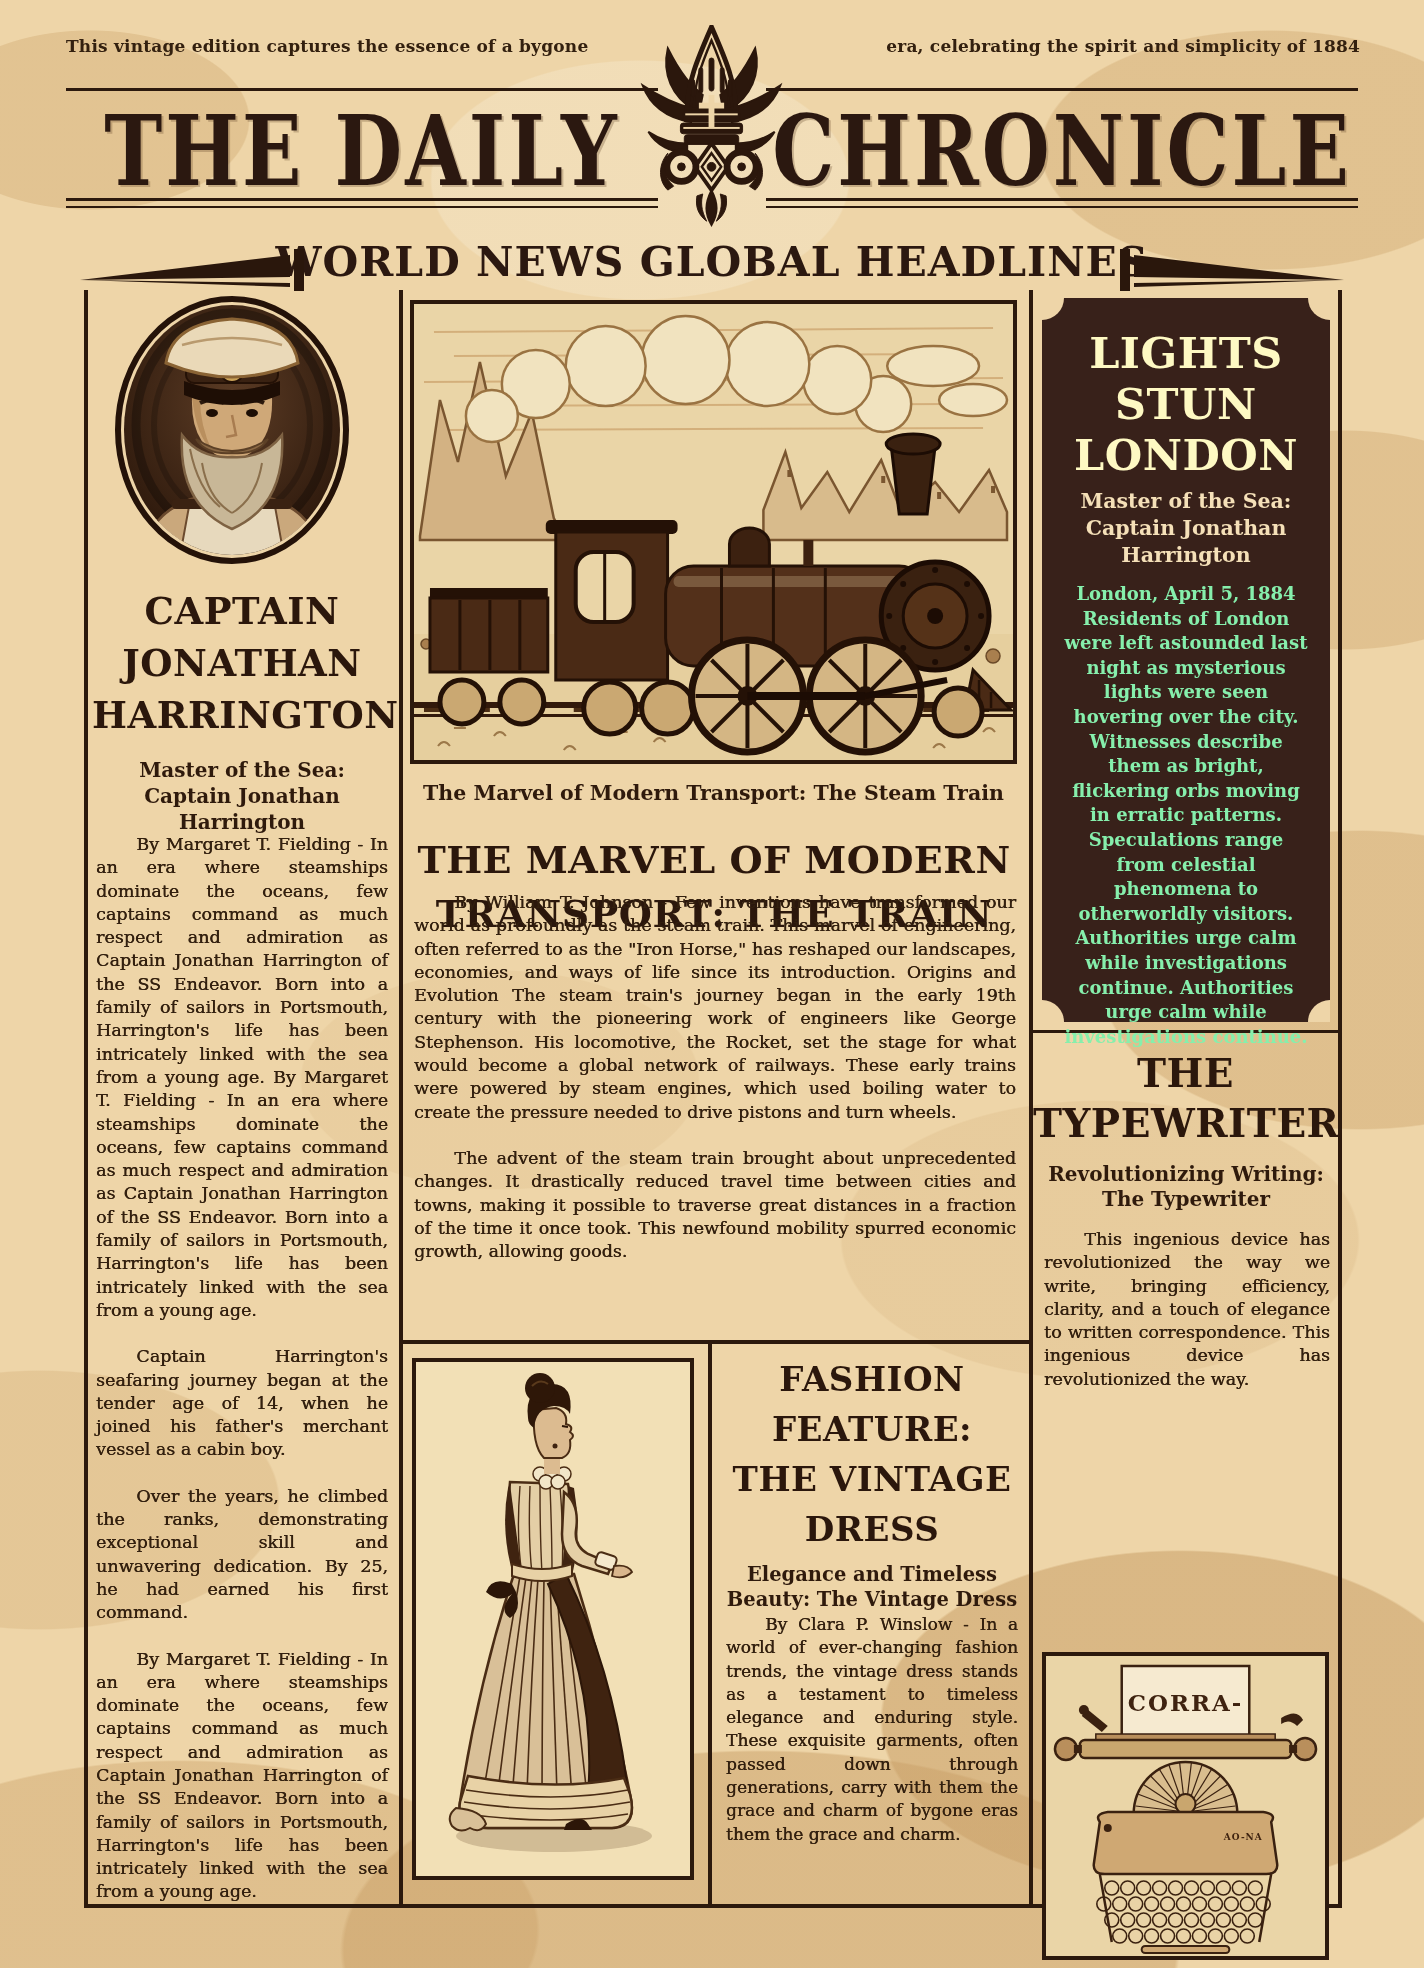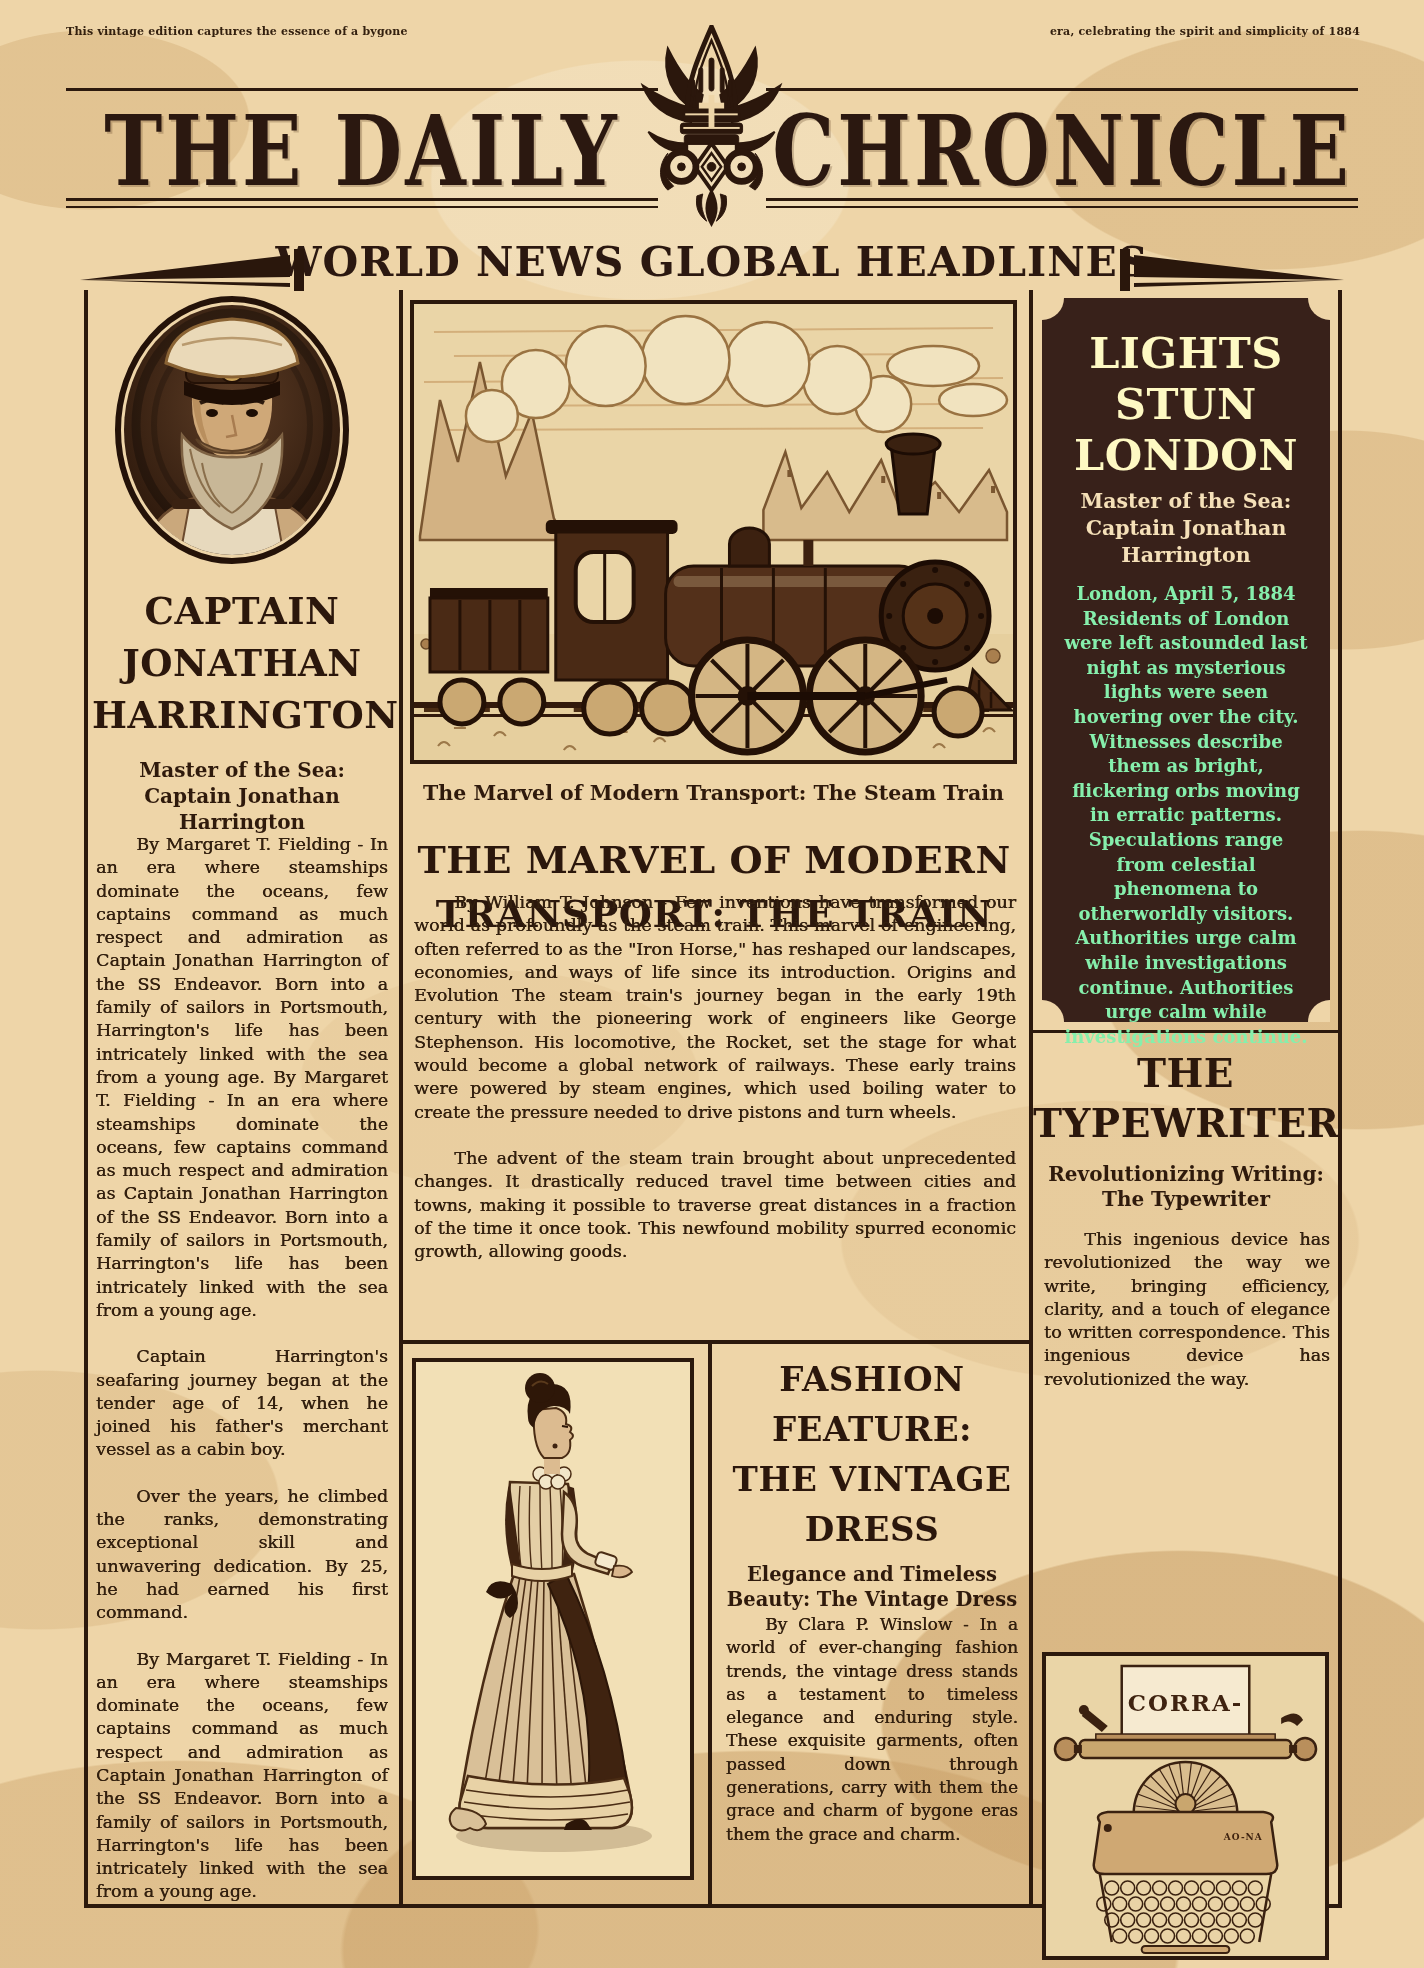--- a/index.html
+++ b/index.html
@@ -17,21 +17,21 @@
       radial-gradient(420px 200px at 760px 1950px, rgba(201,160,104,.50) 0 99%, transparent 100%),
       radial-gradient(360px 170px at 180px 1930px, rgba(206,166,110,.45) 0 99%, transparent 100%),
       radial-gradient(240px 130px at 40px 1500px,  rgba(214,178,124,.40) 0 99%, transparent 100%),
       radial-gradient(210px 120px at 640px 180px,  rgba(244,228,196,.55) 0 99%, transparent 100%),
       radial-gradient(260px 140px at 1100px 1240px, rgba(222,190,140,.40) 0 99%, transparent 100%),
       radial-gradient(200px 110px at 500px 1080px, rgba(222,190,140,.30) 0 99%, transparent 100%);
   }
   .abs{position:absolute;}
   .rule{position:absolute;background:#2c190d;}
   
-  .tagline{position:absolute;top:25px;font-size:11px;font-weight:bold;color:#33200f;letter-spacing:.2px;}
+  .tagline{position:absolute;top:36px;font-size:17px;font-weight:bold;color:#33200f;letter-spacing:.2px;}
   #tagline-left{left:66px;}
   #tagline-right{right:64px;}
   .mast{
     position:absolute;top:94px;width:592px;text-align:center;white-space:nowrap;
     font-size:78px;font-weight:bold;letter-spacing:3px;color:#2b1810;
     transform:scaleY(1.24);transform-origin:center top;
     text-shadow:2px 2px 0 rgba(95,64,36,.28);
   }
   #mast-left{left:66px;}
   #mast-right{left:766px;}

